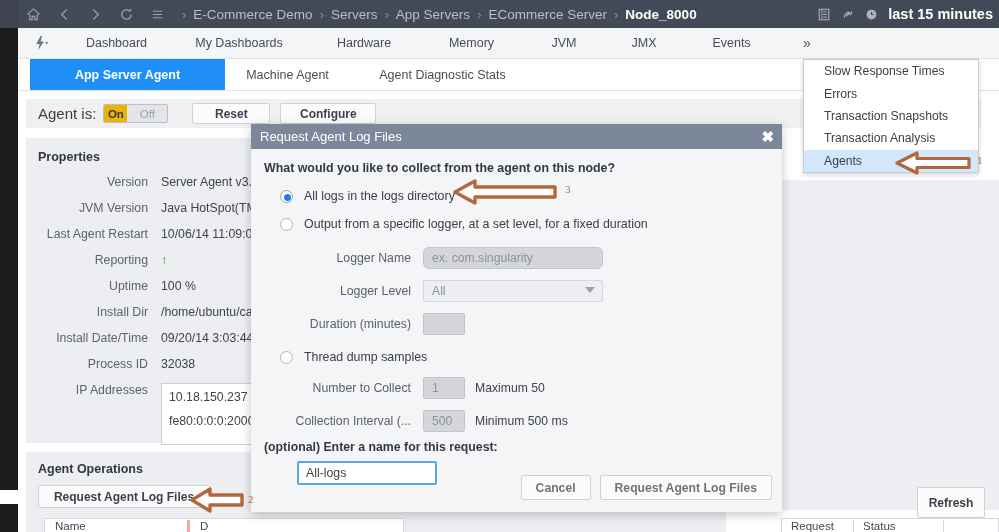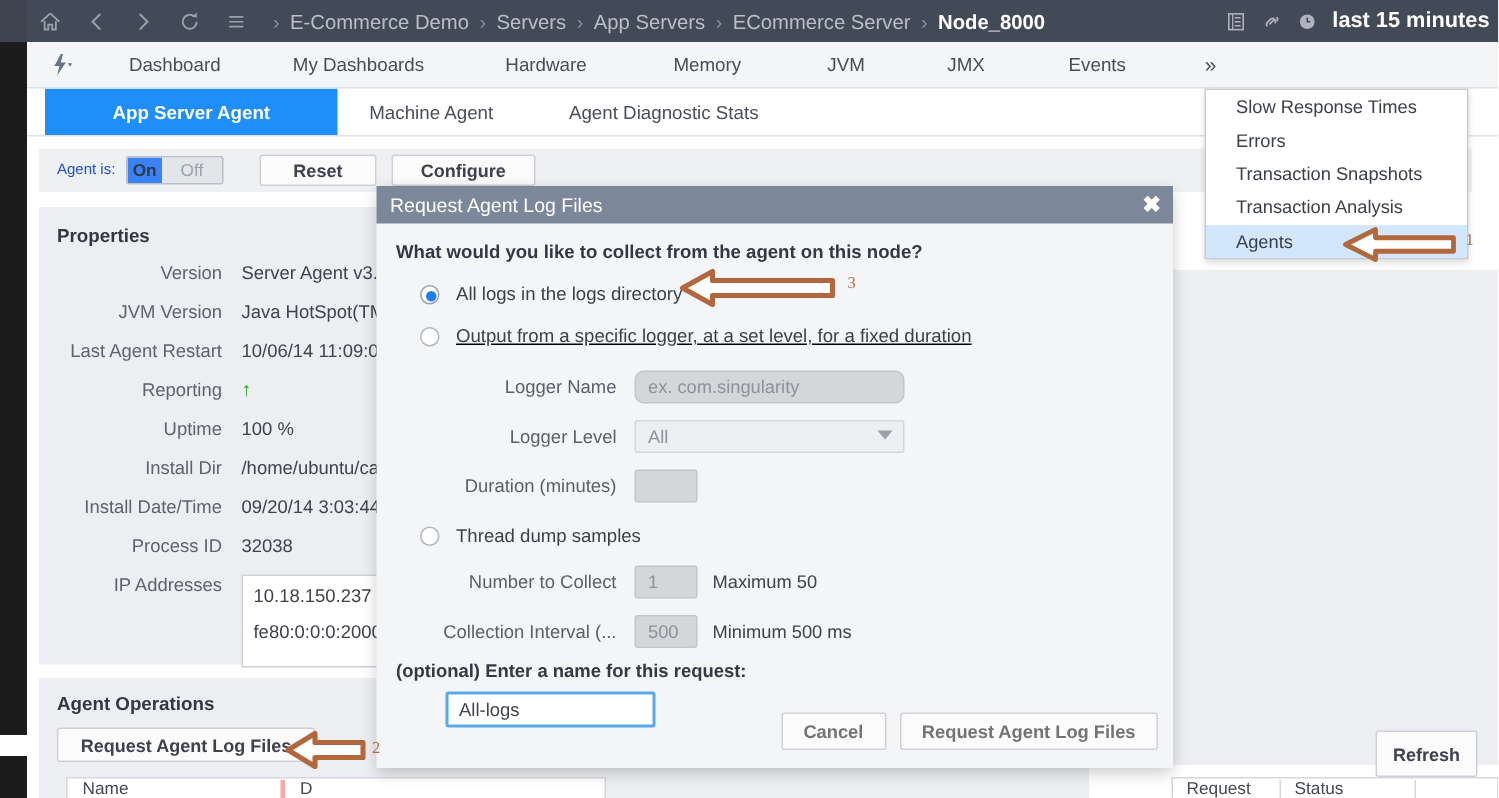--- a/index.html
+++ b/index.html
@@ -105,24 +105,24 @@
     position:absolute; left:18px; top:91px; width:981px; height:441px;
     background:#ffffff; z-index:5;
   }
 
   
   .agent-strip {
     position:absolute; left:26px; top:99px; width:955px; height:29px;
     background:#eff0f2; display:flex; align-items:center; padding-left:12px;
     z-index:6;
   }
-  .agent-strip .lbl { font-size:10px; color:#1d4ed8; margin-right:7px; }
+  .agent-strip .lbl { font-size:15px; color:#404040; margin-right:7px; }
   .toggle { display:flex; border:1px solid #b9c0ca; border-radius:2px; overflow:hidden; height:19px; cursor:pointer;}
   .toggle .on {
-    background:#3b82f6; color:#2c3b4b; font-weight:bold; font-size:11.5px;
+    background:#eab308; color:#2c3b4b; font-weight:bold; font-size:11.5px;
     display:flex; align-items:center; justify-content:center; width:23px;
   }
   .toggle .off {
     background:#e3e5e8; color:#9ba1aa; font-size:11.5px;
     display:flex; align-items:center; justify-content:center; width:40px;
   }
   .sbtn {
     height:21px; background:#fbfbfc; border:1px solid #cdd1d7; border-radius:2px;
     font-size:12px; font-weight:bold; color:#3d424b; display:flex; align-items:center;
     justify-content:center; cursor:pointer;
@@ -446,21 +446,21 @@
       <span class="mx">✖</span>
     </div>
     <div class="modal-body">
       <div class="q">What would you like to collect from the agent on this node?</div>
 
       <div class="radio-row">
         <div class="radio sel"></div>
         <div class="rl">All logs in the logs directory</div>
       </div>
 
-      <div class="radio-row" style="margin-bottom:16px;text-decoration:underline;">
+      <div class="radio-row" style="margin-bottom:16px;">
         <div class="radio"></div>
         <div class="rl">Output from a specific logger, at a set level, for a fixed duration</div>
       </div>
 
       <div class="frow">
         <div class="fk">Logger Name</div>
         <div class="finput name">ex. com.singularity</div>
       </div>
       <div class="frow">
         <div class="fk">Logger Level</div>

